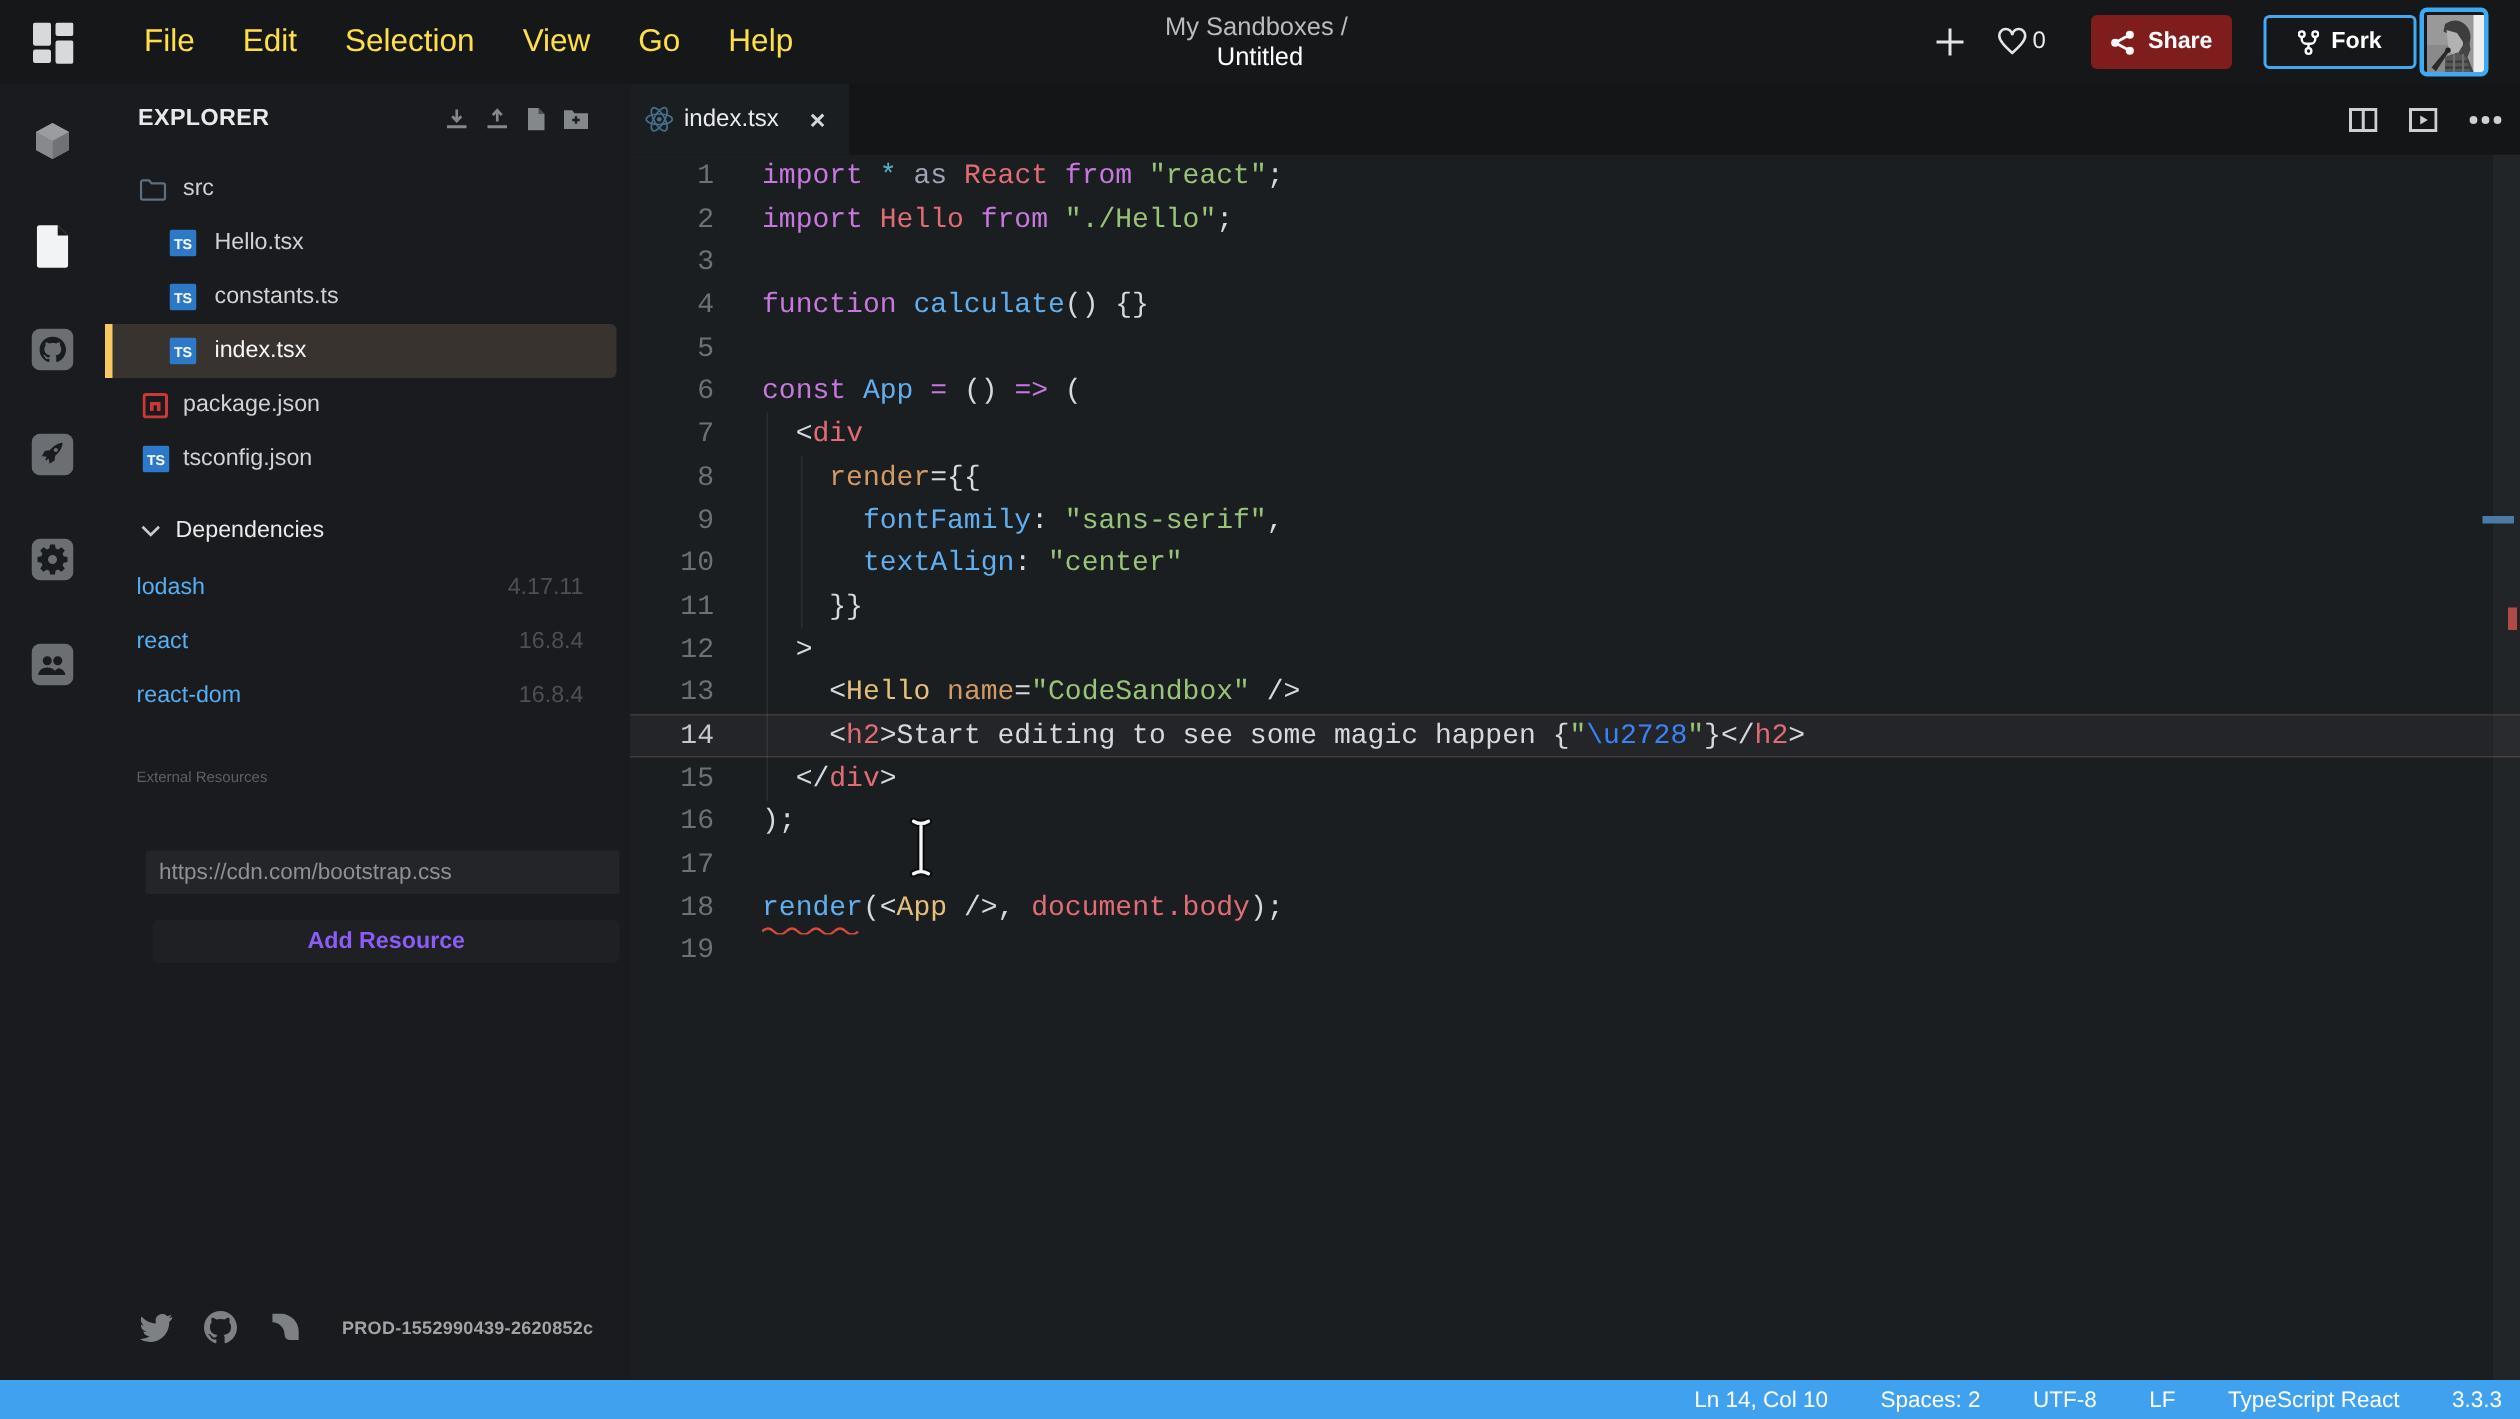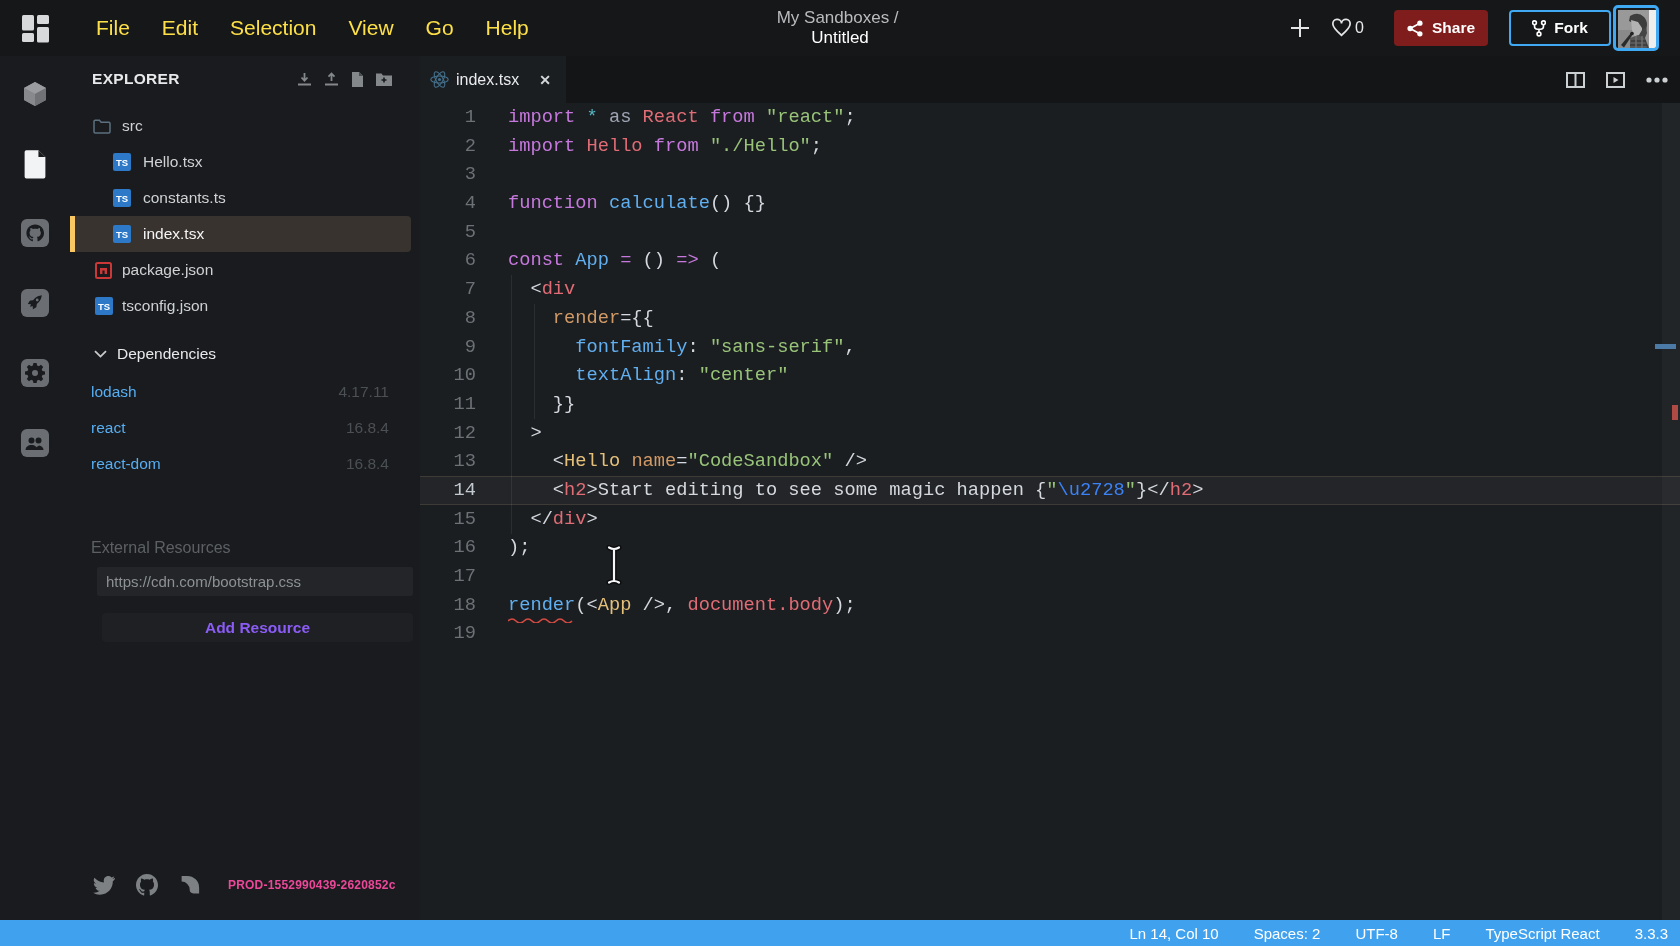--- a/index.html
+++ b/index.html
@@ -29,27 +29,27 @@
 .exp-title { position:absolute; left:22px; top:14px; font-size:15.5px; font-weight:bold; color:#e8e9ea; letter-spacing:0.3px; }
 .exp-icons { position:absolute; right:28px; top:16px; display:flex; gap:12px; }
 .row { position:absolute; left:0; width:350px; height:36px; display:flex; align-items:center; color:#cfd1d3; font-size:15.5px; }
 .row .fic { position:absolute; }
 .sel { background:#38332e; border-radius:0 4px 4px 0; color:#f5f6f7; }
 .selbar { position:absolute; left:0; top:0; width:5px; height:36px; background:#fac863; }
 .dep-name { color:#57aef2; }
 .dep-ver { position:absolute; right:31px; color:#4c5054; }
 .adddep { position:absolute; left:22px; top:437px; width:298px; height:33px; background:#40a9f3; border-radius:4px;
   color:#fff; font-weight:bold; font-size:15.5px; display:flex; align-items:center; justify-content:center; }
-.extres { position:absolute; left:21px; top:483px; color:#5c6064; font-size:16px; }
+.extres { position:absolute; left:21px; top:457px; color:#5c6064; font-size:10px; }
 .resinput { position:absolute; left:27px; top:511px; width:316px; height:29px; background:#232528; border-radius:2px;
   color:#8e9194; font-size:15px; display:flex; align-items:center; padding-left:9px; }
 .addres { position:absolute; left:32px; top:557px; width:311px; height:29px; background:#1e2023; border-radius:4px;
   color:#8b5cf6; font-weight:bold; font-size:15.5px; display:flex; align-items:center; justify-content:center; }
 .social { position:absolute; left:23px; top:818px; display:flex; align-items:center; gap:21px; }
-.prodid { position:absolute; left:158px; top:822px; color:#ec4899; font-size:12px; font-weight:bold; letter-spacing:0.2px; }
+.prodid { position:absolute; left:158px; top:822px; color:#a3a3a3; font-size:12px; font-weight:bold; letter-spacing:0.2px; }
 .editor { position:absolute; left:420px; top:56px; width:1260px; height:864px; background:#1b1e21; }
 .tabstrip { position:absolute; left:0; top:0; width:1260px; height:47px; background:#131517; }
 .tab { position:absolute; left:0; top:0; width:146px; height:47px; background:#1b1e21; display:flex;
   align-items:center; color:#e8eaec; font-size:16px; }
 .tab .close { margin-left:20px; color:#d5d8da; font-size:14px; font-weight:bold; }
 .tsr-icons { position:absolute; right:12px; top:0; height:47px; display:flex; align-items:center; gap:21px; }
 .code { position:absolute; left:0; top:47px; font-family:"Liberation Mono", monospace; font-size:18.7px;
   line-height:28.7px; }
 .cl { display:flex; height:28.7px; }
 .ln { width:56px; text-align:right; color:#6c7176; flex:none; }

